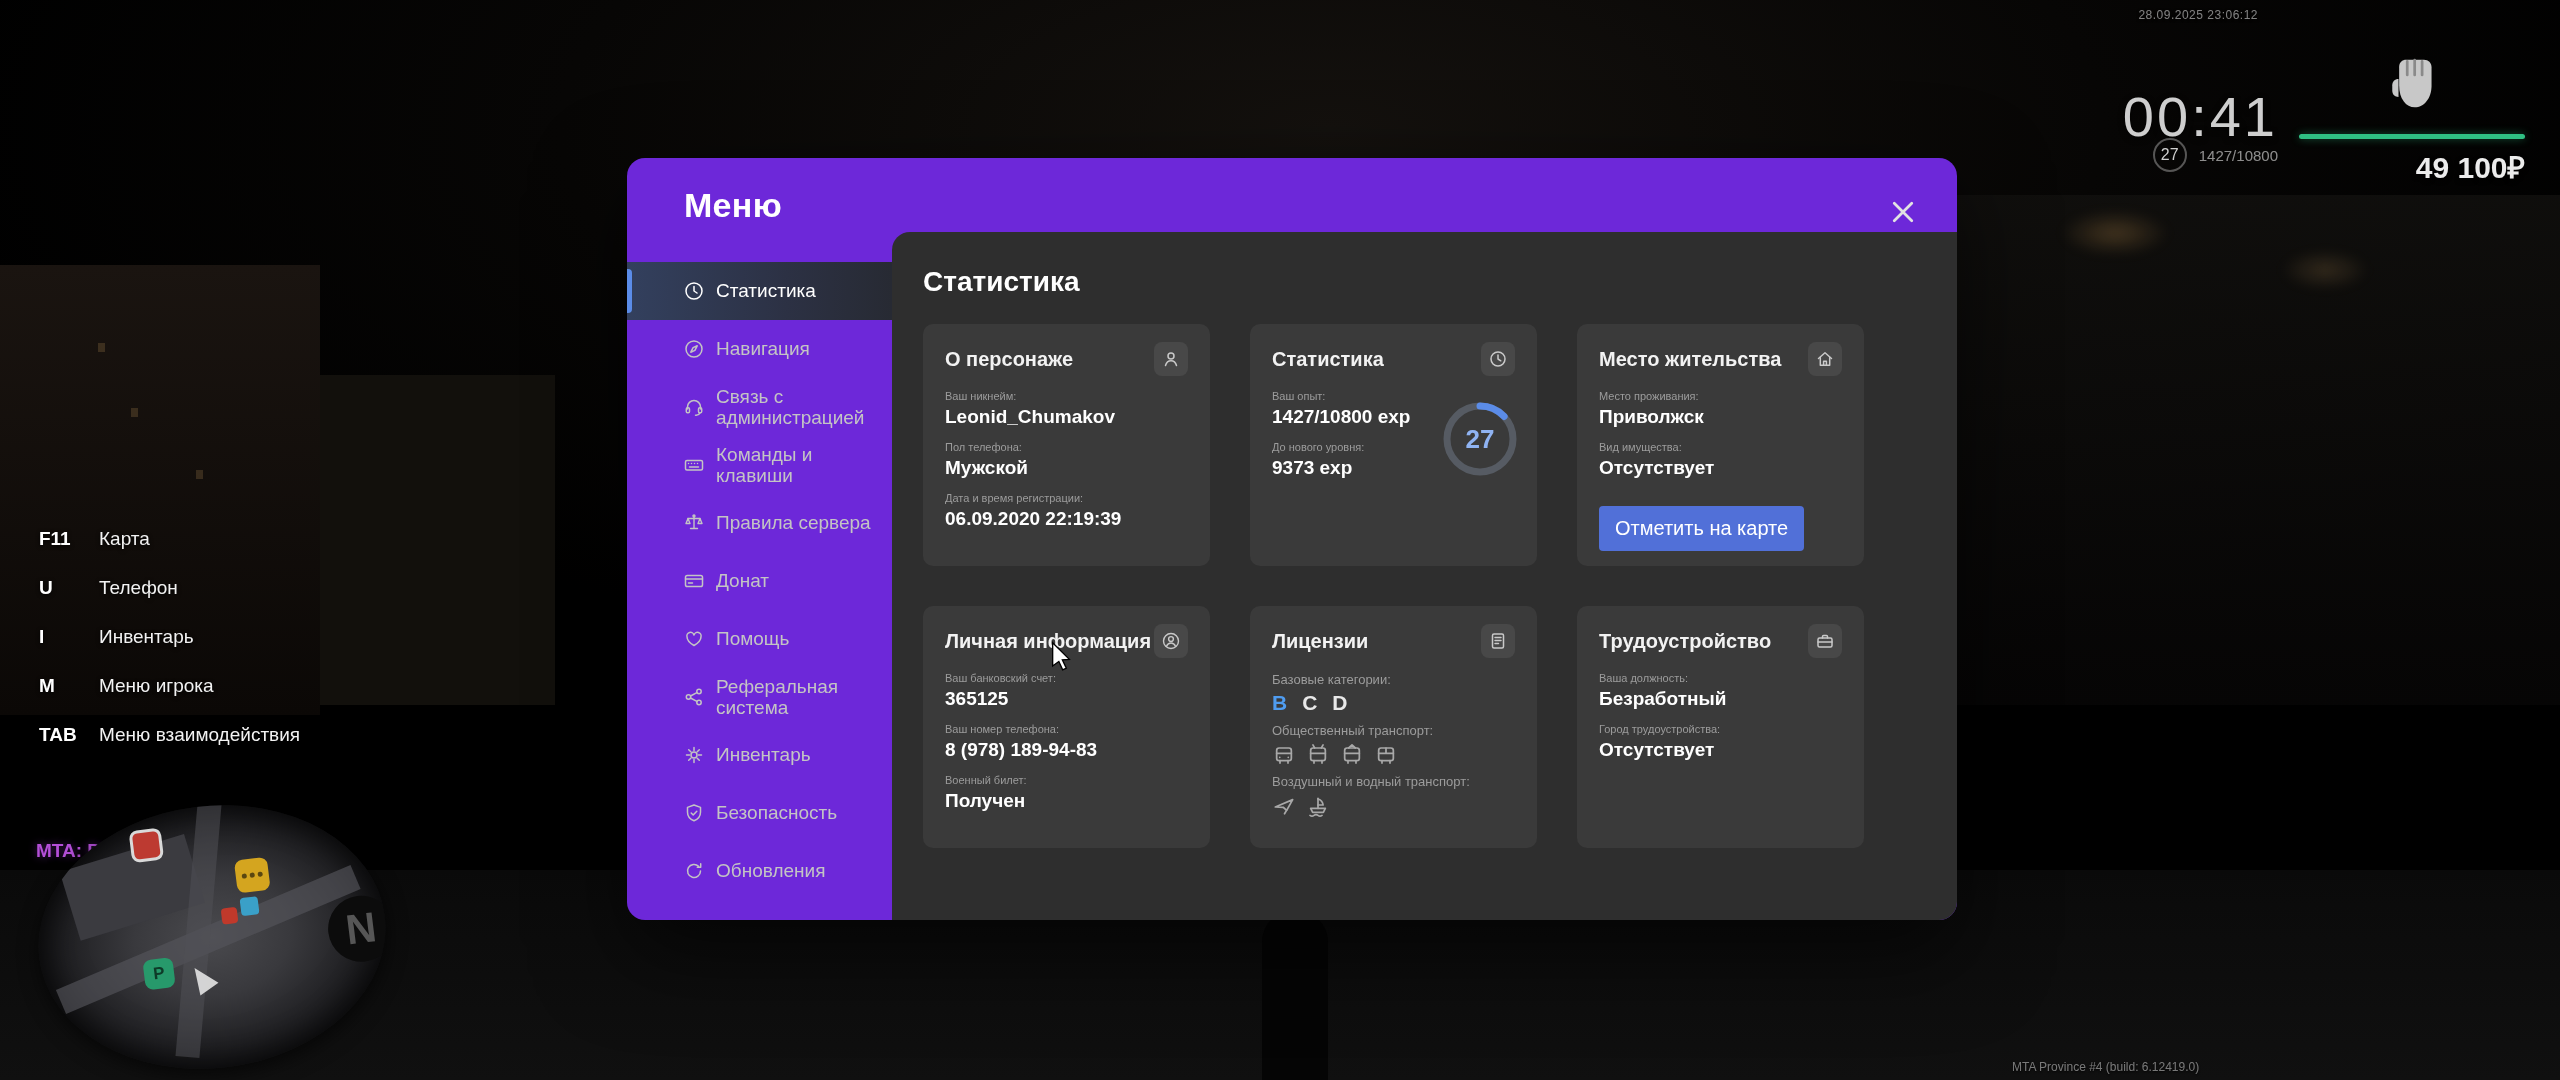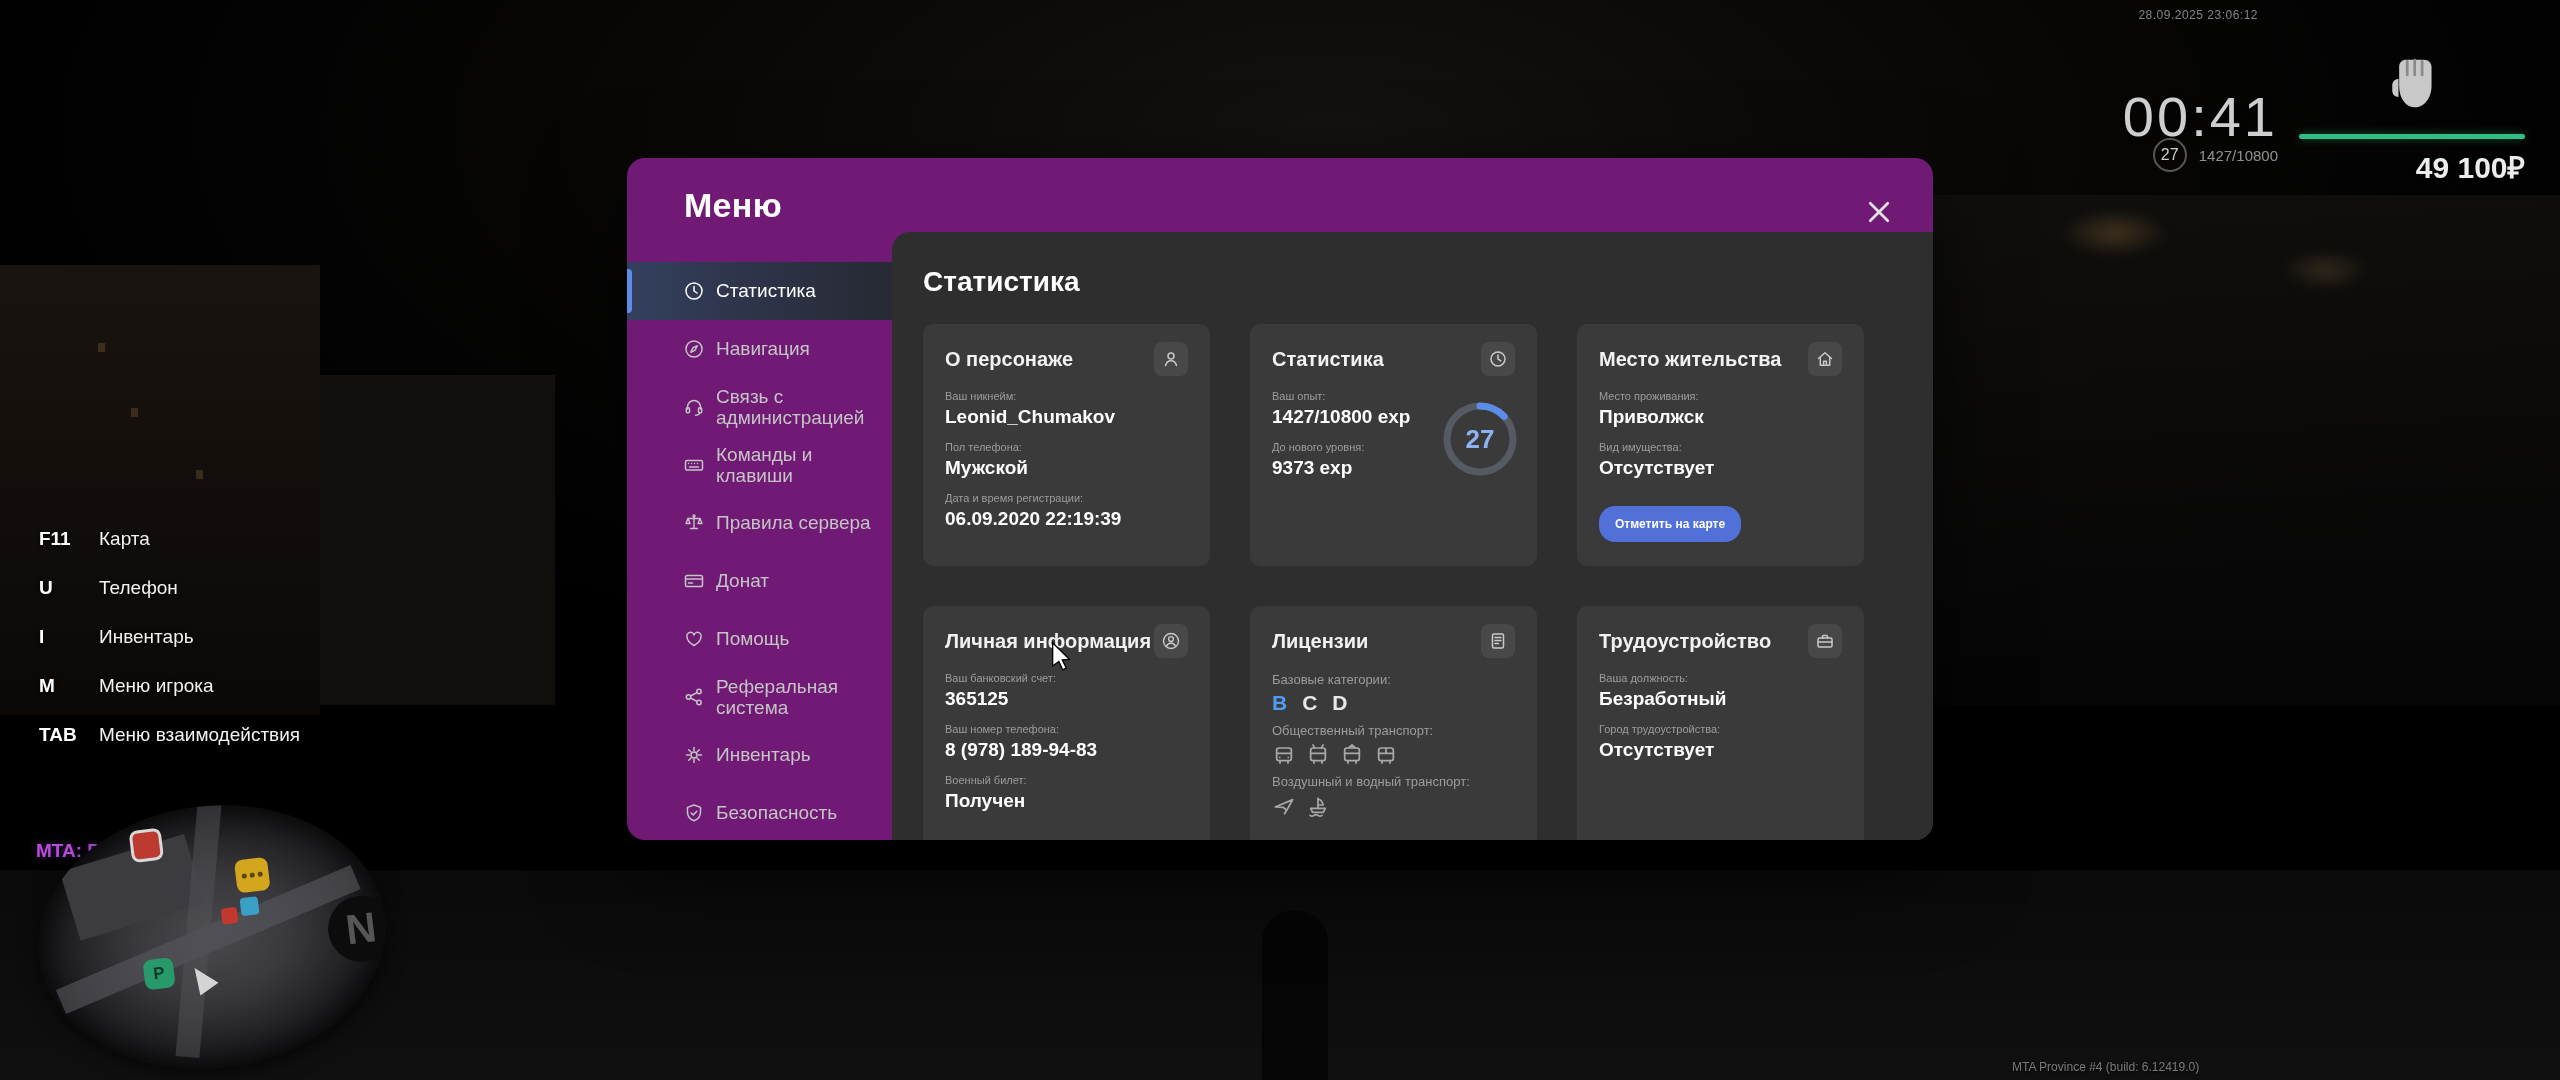--- a/index.html
+++ b/index.html
@@ -78,22 +78,22 @@
   .mk-parking{left:102px;top:146px;width:30px;height:30px;border-radius:8px;background:#27996b;
     display:flex;align-items:center;justify-content:center;font-size:17px;font-weight:bold;color:#0e3a28;}
   .player-arrow{position:absolute;left:148px;top:158px;width:0;height:0;
     border-left:11px solid transparent;border-right:11px solid transparent;
     border-bottom:26px solid #dcdcdc;transform:rotate(-28deg);opacity:.95;}
   .compass{position:absolute;left:290px;top:108px;width:66px;height:66px;border-radius:50%;
     background:#0c0c0c;display:flex;align-items:center;justify-content:center;
     font-size:42px;font-weight:bold;color:#565656;}
 
   
-  .menu-panel{position:absolute;left:627px;top:158px;width:1306px;height:682px;z-index:10;
-    background:#701a75;border-radius:18px;box-shadow:0 30px 90px rgba(0,0,0,.6);overflow:hidden;}
+  .menu-panel{position:absolute;left:627px;top:158px;width:1306px;height:762px;z-index:10;
+    background:#6d28d9;border-radius:18px;box-shadow:0 30px 90px rgba(0,0,0,.6);overflow:hidden;padding-left:24px;}
   .menu-title{position:absolute;left:57px;top:28px;font-size:34px;font-weight:bold;
     color:#fff;letter-spacing:.3px;}
   .menu-close{position:absolute;top:38px;right:38px;width:32px;height:32px;color:#e2e2e2;
     cursor:pointer;display:flex;align-items:center;justify-content:center;}
 
   .sidebar{position:absolute;left:0;top:104px;width:265px;}
   .side-item{height:58px;display:flex;align-items:center;gap:11px;padding:0 16px 0 56px;
     color:#c4c4c4;cursor:pointer;position:relative;font-size:19px;line-height:1.12;box-sizing:border-box;}
   .side-item svg{flex:0 0 auto;}
   .side-item.active{color:#fff;
@@ -112,22 +112,22 @@
   .card-badge{width:34px;height:34px;border-radius:8px;background:#484848;color:#c9c9c9;
     display:flex;align-items:center;justify-content:center;flex:0 0 auto;}
   .field{margin-bottom:13px;}
   .f-label{font-size:11px;color:#9c9c9c;margin-bottom:4px;}
   .f-value{font-size:19px;font-weight:bold;color:#fff;}
 
   .ring-wrap{position:absolute;right:18px;top:76px;width:78px;height:78px;}
   .ring-num{position:absolute;inset:0;display:flex;align-items:center;justify-content:center;
     font-size:26px;font-weight:bold;color:#8fb3f2;}
 
-  .card-btn{display:inline-block;margin-top:14px;background:#5170d8;color:#fff;font-size:12px;
-    font-weight:bold;padding:11px 16px;border-radius:16px;border:none;cursor:pointer;
+  .card-btn{display:inline-block;margin-top:14px;background:#5170d8;color:#fff;font-size:20px;
+    font-weight:normal;padding:11px 16px;border-radius:4px;border:none;cursor:pointer;
     font-family:"Liberation Sans",sans-serif;}
 
   .cat-row{display:flex;gap:15px;margin:2px 0 8px;}
   .cat{font-size:21px;font-weight:bold;color:#e8e8e8;}
   .cat.active{color:#4f9cf0;}
   .icon-row{display:flex;gap:10px;margin:2px 0 8px;color:#a8a8a8;align-items:center;}
   .lic-label{font-size:13px;color:#9c9c9c;margin-bottom:4px;}
 
   .cursor{position:absolute;left:1050px;top:641px;z-index:50;pointer-events:none;}
 </style>

